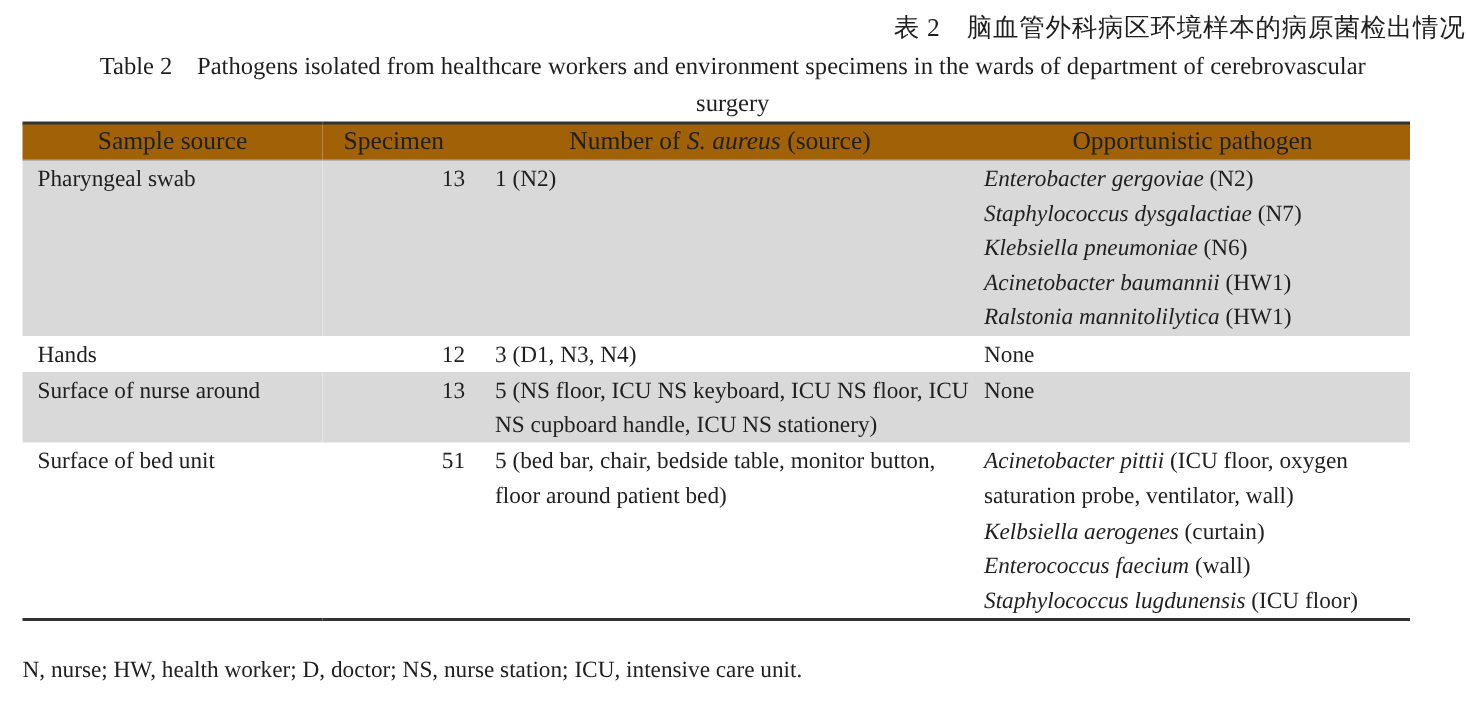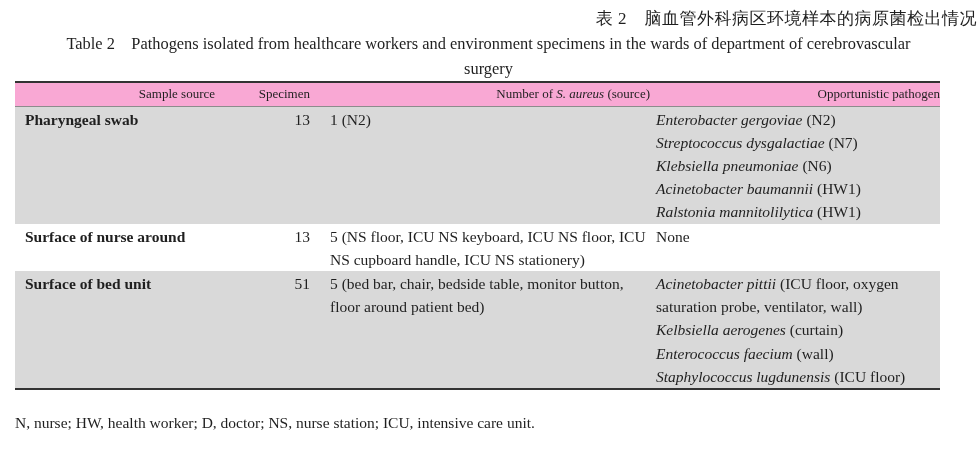--- a/index.html
+++ b/index.html
@@ -33,34 +33,34 @@
     border-top: 2.5px solid #333333;
     border-bottom: 2.5px solid #333333;
   }
   col.c1 { width: 200px; }
   col.c2 { width: 95px; }
   col.c3 { width: 340px; }
   col.c4 { width: 290px; }
   thead th {
     height: 24px;
     font-weight: normal;
-    font-size: 13px;
-    text-align: right;
+    font-size: 17px;
+    text-align: center;
     vertical-align: middle;
     border-bottom: 1.5px solid #8c8c8c;
-    background: #f9a8d4;
+    background: #a16207;
   }
   tbody td {
     vertical-align: top;
     font-size: 15.5px;
     line-height: 23.2px;
     padding-top: 1px;
   }
   tbody tr:nth-child(odd) { background: #d9d9d9; }
-  td.cell-source { padding-left: 10px; font-weight: bold; }
+  td.cell-source { padding-left: 10px; }
   td.cell-specimen { text-align: right; }
   td.cell-aureus { padding-left: 20px; padding-right: 4px; }
   td.cell-pathogen { padding-left: 6px; padding-right: 4px; }
   .pline i { font-style: italic; }
   .footnote {
     margin: 23px 0 0 15px;
     font-size: 15.5px;
     line-height: 20px;
   }
 </style>
@@ -86,24 +86,32 @@
       <th>Opportunistic pathogen</th>
     </tr>
   </thead>
   <tbody>
     <tr>
       <td class="cell-source">Pharyngeal swab</td>
       <td class="cell-specimen">13</td>
       <td class="cell-aureus">1 (N2)</td>
       <td class="cell-pathogen">
         <div class="pline"><i>Enterobacter gergoviae</i><span> (N2)</span></div>
-        <div class="pline"><i>Streptococcus dysgalactiae</i><span> (N7)</span></div>
+        <div class="pline"><i>Staphylococcus dysgalactiae</i><span> (N7)</span></div>
         <div class="pline"><i>Klebsiella pneumoniae</i><span> (N6)</span></div>
         <div class="pline"><i>Acinetobacter baumannii</i><span> (HW1)</span></div>
         <div class="pline"><i>Ralstonia mannitolilytica</i><span> (HW1)</span></div>
+      </td>
+    </tr>
+    <tr>
+      <td class="cell-source">Hands</td>
+      <td class="cell-specimen">12</td>
+      <td class="cell-aureus">3 (D1, N3, N4)</td>
+      <td class="cell-pathogen">
+        <div class="pline"><i></i><span>None</span></div>
       </td>
     </tr>
     <tr>
       <td class="cell-source">Surface of nurse around</td>
       <td class="cell-specimen">13</td>
       <td class="cell-aureus">5 (NS floor, ICU NS keyboard, ICU NS floor, ICU NS cupboard handle, ICU NS stationery)</td>
       <td class="cell-pathogen">
         <div class="pline"><i></i><span>None</span></div>
       </td>
     </tr>

